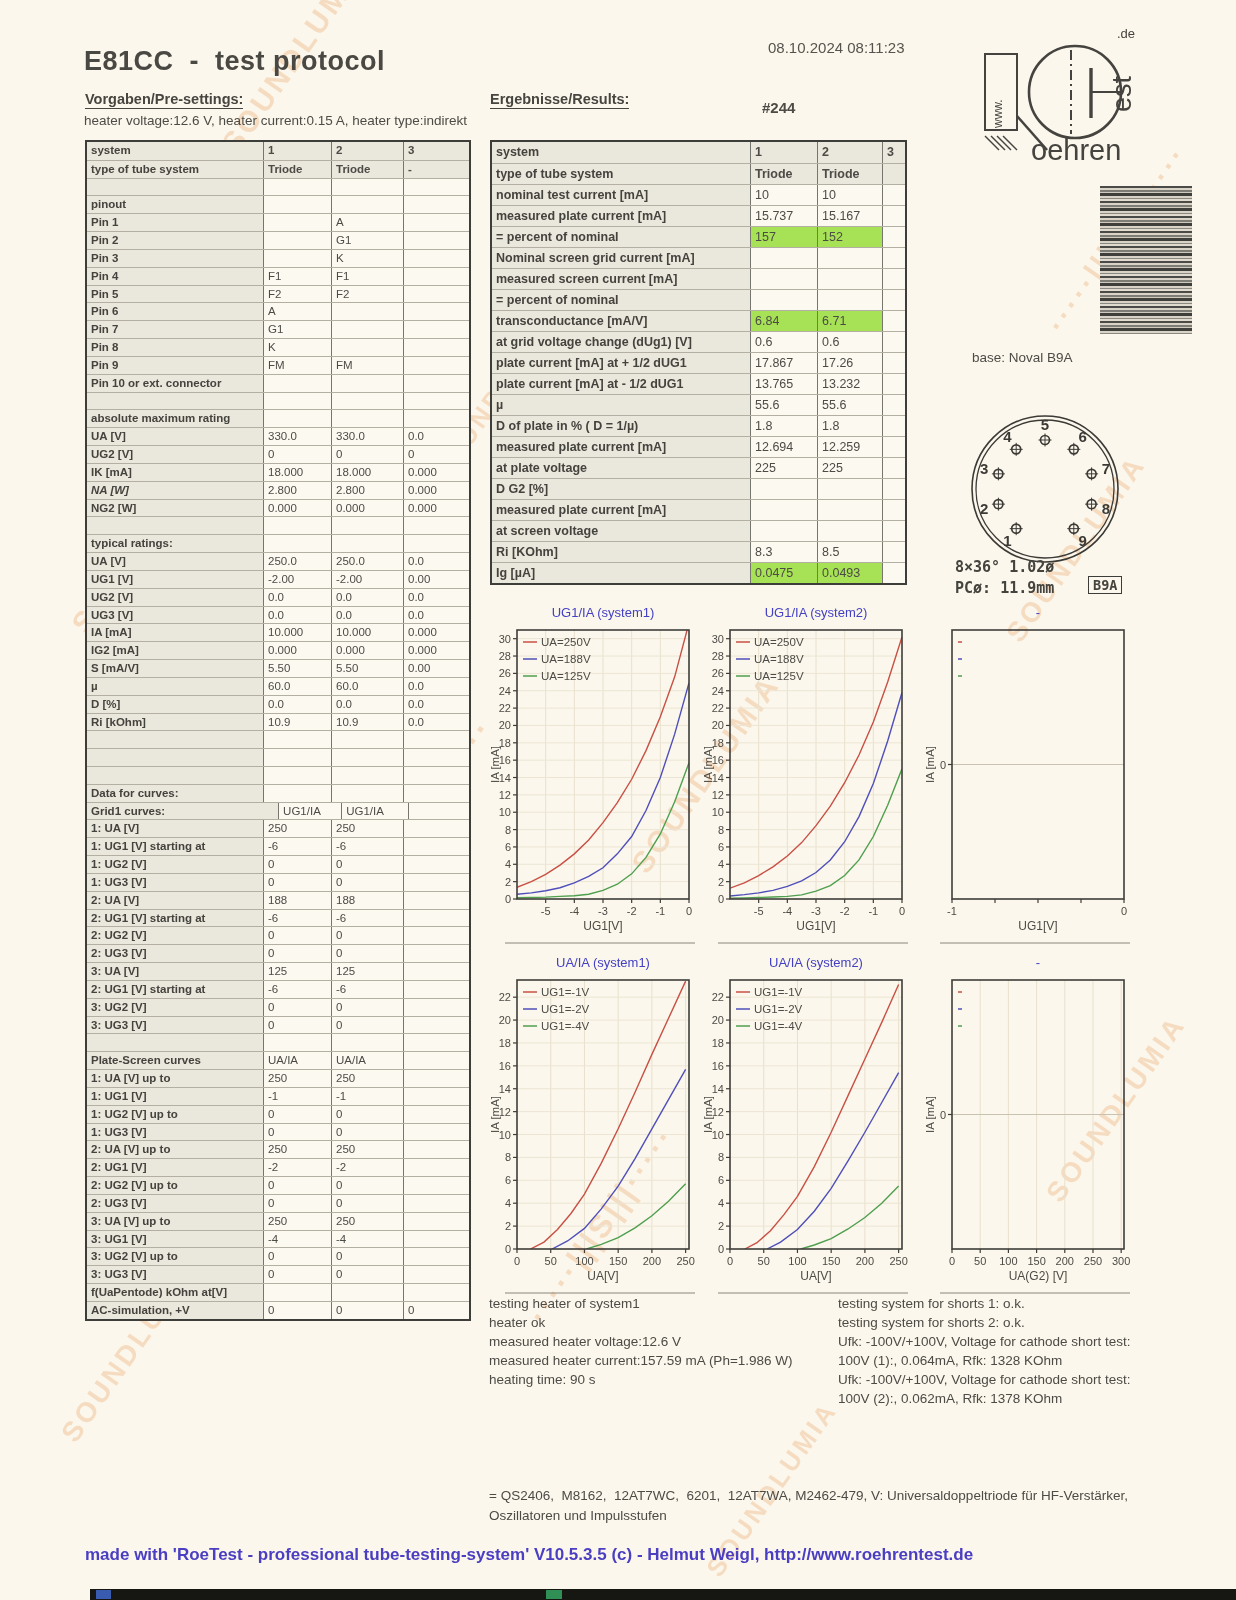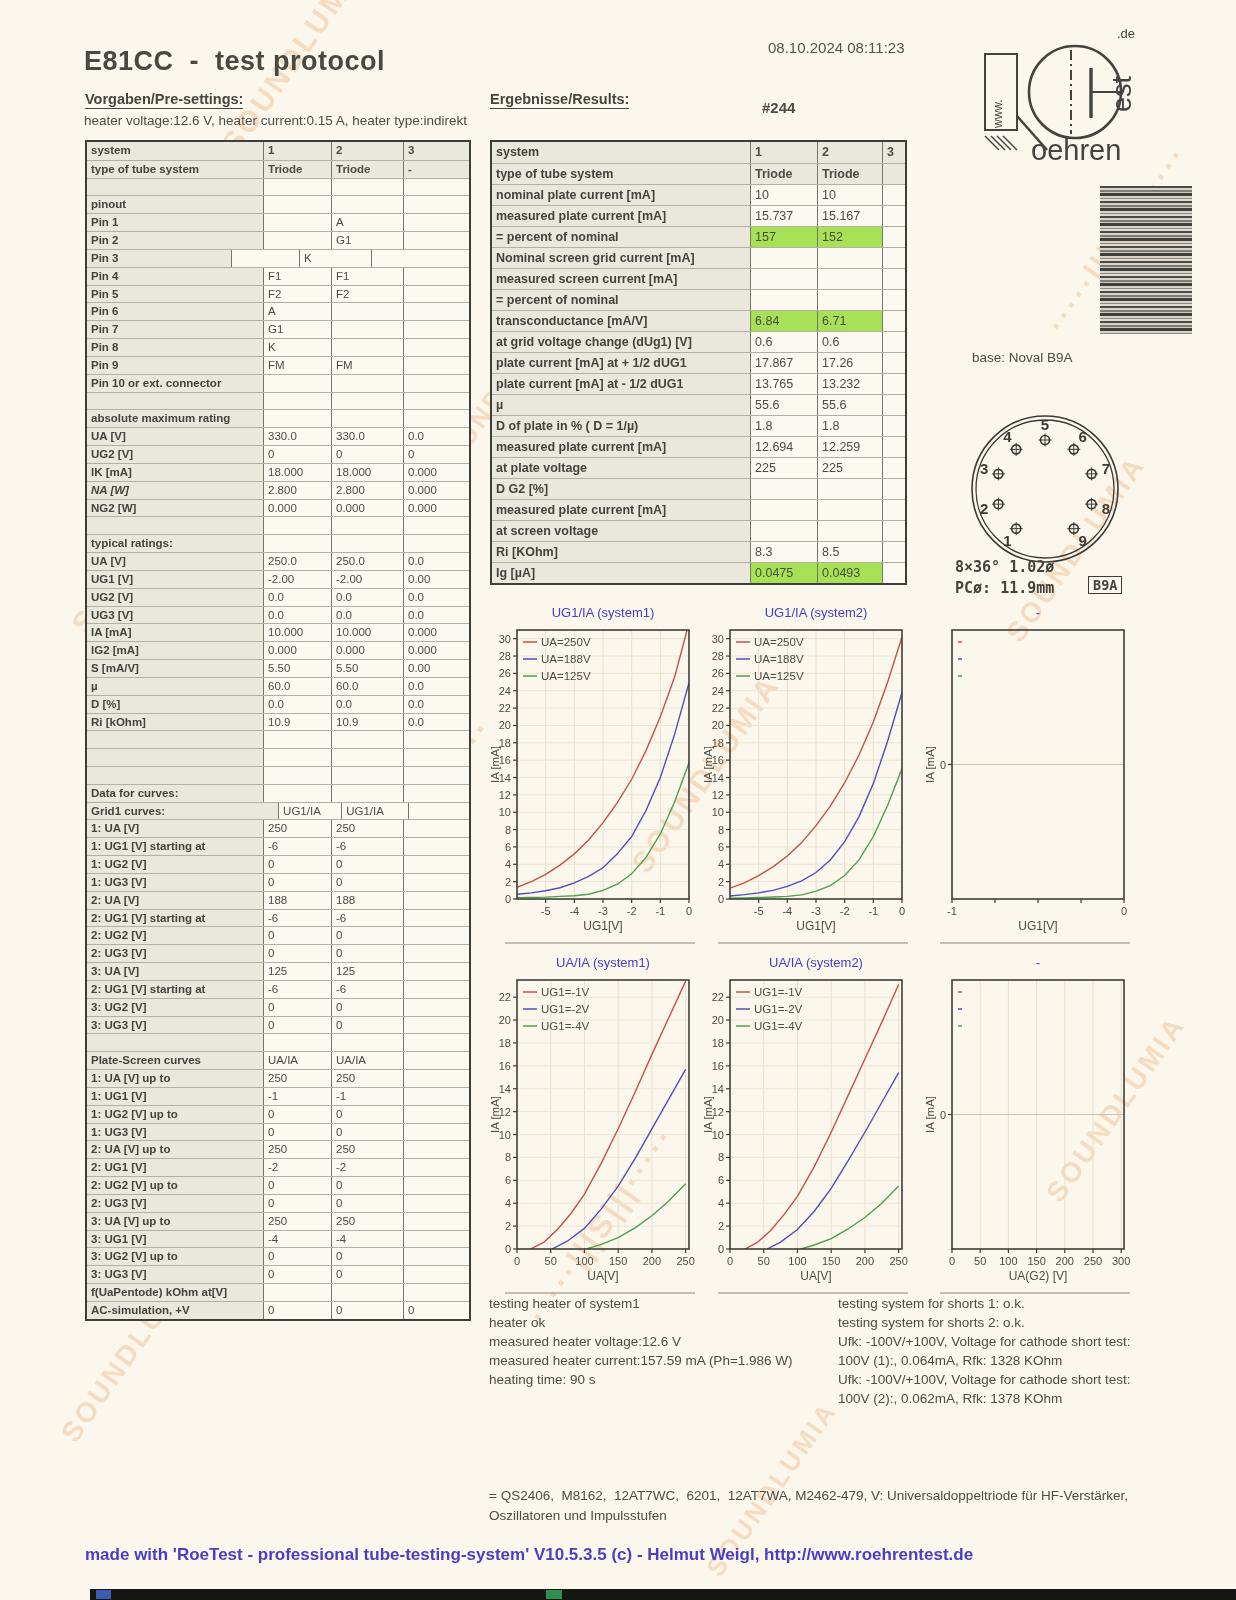--- a/index.html
+++ b/index.html
@@ -128,21 +128,21 @@
         <div class="cell v2" style="width: 72px;">A</div>
         <div class="cell v3" style="width: 66px;"></div>
       </div>
       <div class="trow">
         <div class="cell lab" style="width: 176px;">Pin 2</div>
         <div class="cell v1" style="width: 68px;"></div>
         <div class="cell v2" style="width: 72px;">G1</div>
         <div class="cell v3" style="width: 66px;"></div>
       </div>
       <div class="trow">
-        <div class="cell lab" style="width: 144px;">Pin 3</div>
+        <div class="cell lab" style="width: 176px;">Pin 3</div>
         <div class="cell v1" style="width: 68px;"></div>
         <div class="cell v2" style="width: 72px;">K</div>
         <div class="cell v3" style="width: 66px;"></div>
       </div>
       <div class="trow">
         <div class="cell lab" style="width: 176px;">Pin 4</div>
         <div class="cell v1" style="width: 68px;">F1</div>
         <div class="cell v2" style="width: 72px;">F1</div>
         <div class="cell v3" style="width: 66px;"></div>
       </div>
@@ -502,21 +502,21 @@
         <div class="cell v2" style="width: 65px;">2</div>
         <div class="cell v3" style="width: 23px;">3</div>
       </div>
       <div class="trow h bv">
         <div class="cell lab" style="width: 258px;">type of tube system</div>
         <div class="cell v1" style="width: 67px;">Triode</div>
         <div class="cell v2" style="width: 65px;">Triode</div>
         <div class="cell v3" style="width: 23px;"></div>
       </div>
       <div class="trow">
-        <div class="cell lab" style="width: 258px;">nominal plate current [mA]</div>
+        <div class="cell lab" style="width: 258px;">nominal test current [mA]</div>
         <div class="cell v1" style="width: 67px;">10</div>
         <div class="cell v2" style="width: 65px;">10</div>
         <div class="cell v3" style="width: 23px;"></div>
       </div>
       <div class="trow">
         <div class="cell lab" style="width: 258px;">measured plate current [mA]</div>
         <div class="cell v1" style="width: 67px;">15.737</div>
         <div class="cell v2" style="width: 65px;">15.167</div>
         <div class="cell v3" style="width: 23px;"></div>
       </div>

